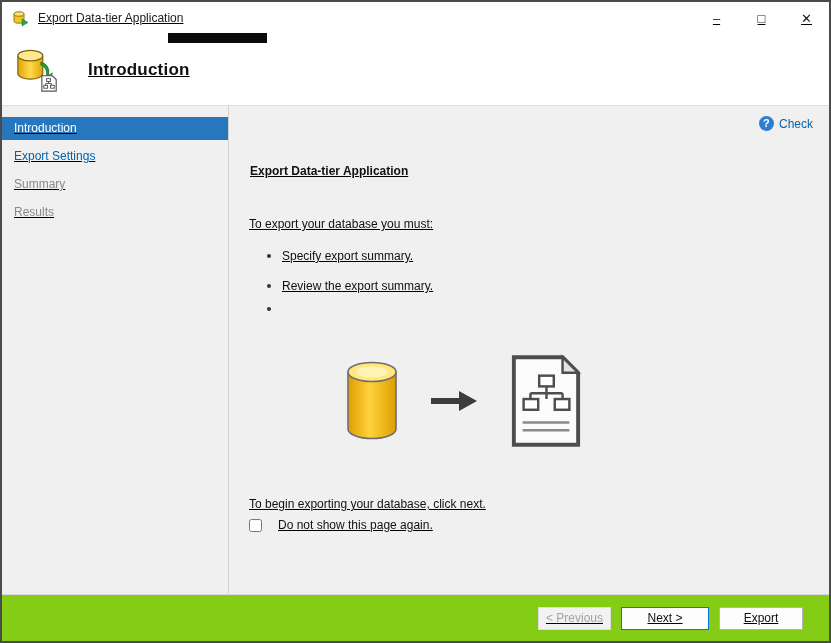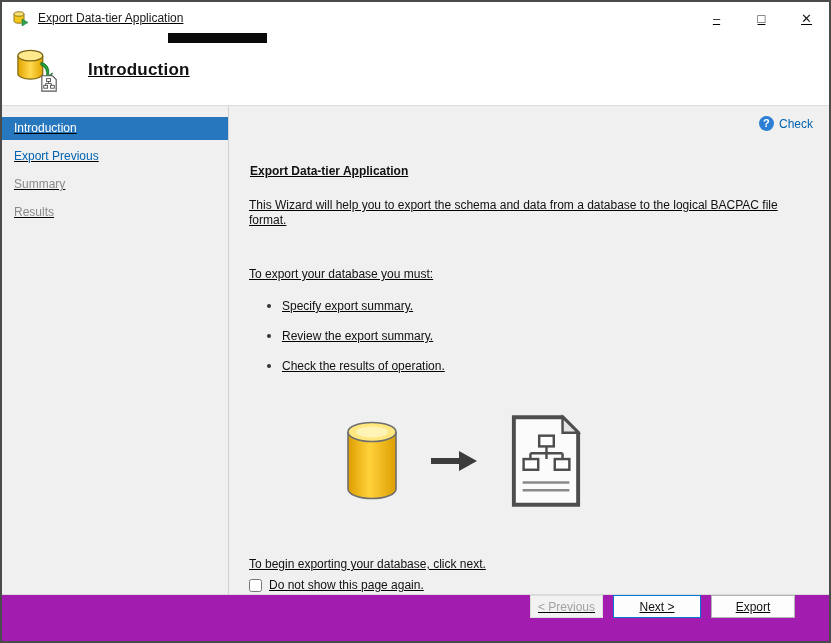--- a/index.html
+++ b/index.html
@@ -92,32 +92,32 @@
     width: 4px; height: 4px; border-radius: 50%;
     background: #333; margin-right: 11px; flex: 0 0 auto;
     position: relative; top: -2px;
   }
   .graphic-row {
     margin-top: 40px; margin-left: 96px;
     display: flex; align-items: center; gap: 32px;
     height: 100px;
   }
   .begin-text { font-size: 12px; color: #111; margin-top: 44px; }
-  .checkbox-row { display: flex; align-items: center; margin-top: 7px; gap: 7px; }
+  .checkbox-row { display: flex; align-items: center; margin-top: 7px; gap: 16px; }
   .checkbox-row input {
     width: 13px; height: 13px; margin: 0;
     accent-color: #ffffff;
   }
   .checkbox-label { font-size: 12px; color: #111; }
   
   .footer {
     flex: 0 0 47px; height: 47px;
-    border-top: 1px solid #dadada; background: #a21caf;
-    display: flex; justify-content: flex-end;
-    gap: 10px; padding-right: 34px;
+    border-top: 1px solid #dadada; background: #84cc16;
+    display: flex; align-items: center; justify-content: flex-end;
+    gap: 10px; padding-right: 26px;
   }
   .btn {
     height: 23px; font-size: 12px;
     background: #fdfdfd; border: 1px solid #b4b4b4;
     color: #111; font-family: "Liberation Sans", sans-serif;
     cursor: default;
   }
   .btn-previous { min-width: 73px; color: #a3a3a3; background: #f2f2f2; border-color: #dcdcdc; }
   .btn-next { min-width: 88px; border: 1px solid #0078d4; }
   .btn-cancel { min-width: 84px; }
@@ -166,49 +166,47 @@
         </g>
       </svg>
     </span>
     <span class="header-title">Introduction</span>
   </div>
 
   <div class="main-row">
 
     <div class="sidebar">
       <div class="nav-item nav-selected">Introduction</div>
-      <div class="nav-item nav-link">Export Previous</div>
+      <div class="nav-item nav-link">Export Settings</div>
       <div class="nav-item nav-disabled">Summary</div>
       <div class="nav-item nav-disabled">Results</div>
     </div>
 
     <div class="content">
       <div class="help">
         <span class="help-icon">?</span>
         <span>Check</span>
       </div>
 
       <div class="content-heading">Export Data-tier Application</div>
 
-      <div class="content-para">This Wizard will help you to export the schema and data from a database to the logical BACPAC file format.</div>
 
       <div class="content-must">To export your database you must:</div>
 
       <ul class="bullet-list">
         <li class="bullet-item">
           <span class="bullet-dot"></span>
           <span>Specify export summary.</span>
         </li>
         <li class="bullet-item">
           <span class="bullet-dot"></span>
           <span>Review the export summary.</span>
         </li>
         <li class="bullet-item">
           <span class="bullet-dot"></span>
-          <span>Check the results of operation.</span>
         </li>
       </ul>
 
       <div class="graphic-row">
         <span>
           <svg viewBox="0 0 54 80" width="54" height="80">
             <defs>
               <linearGradient id="bigCylG" x1="0" y1="0" x2="1" y2="0">
                 <stop offset="0" stop-color="#dd9e00"></stop>
                 <stop offset="0.45" stop-color="#ffd23c"></stop>

